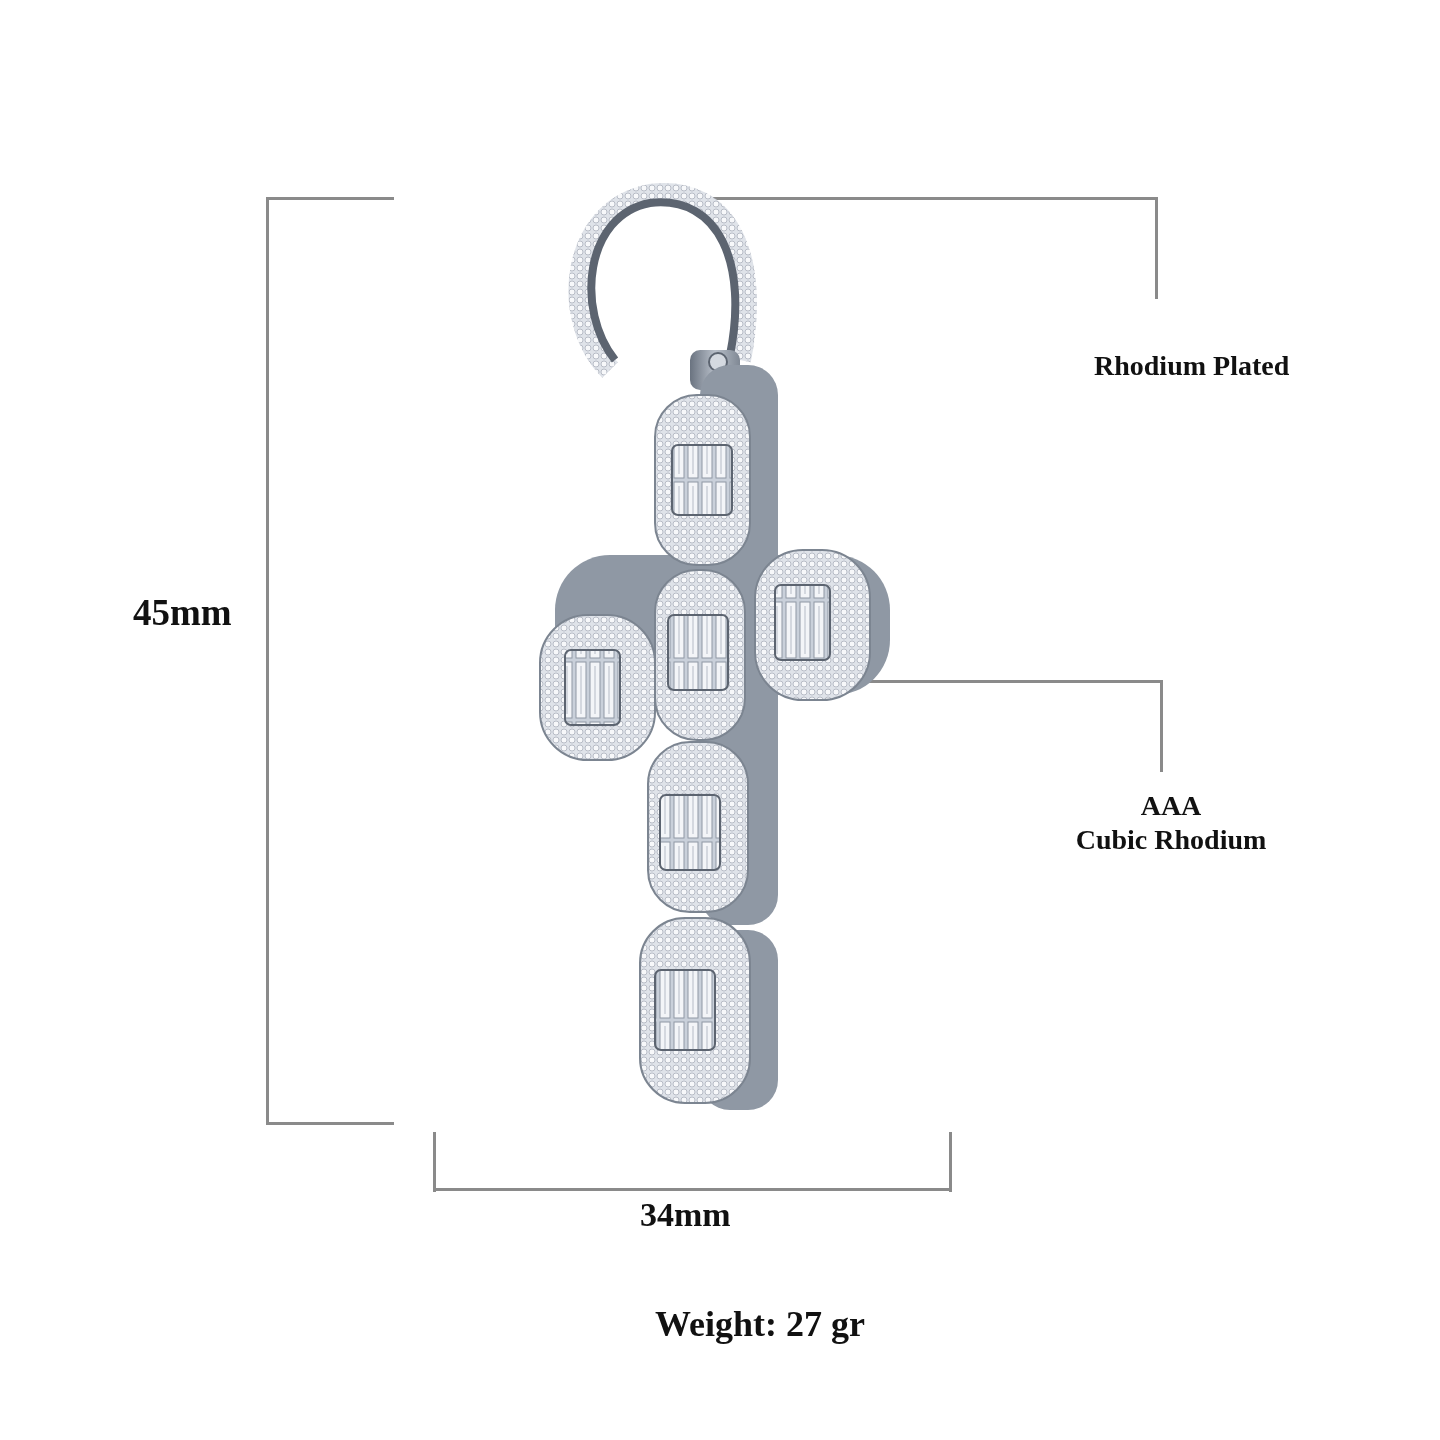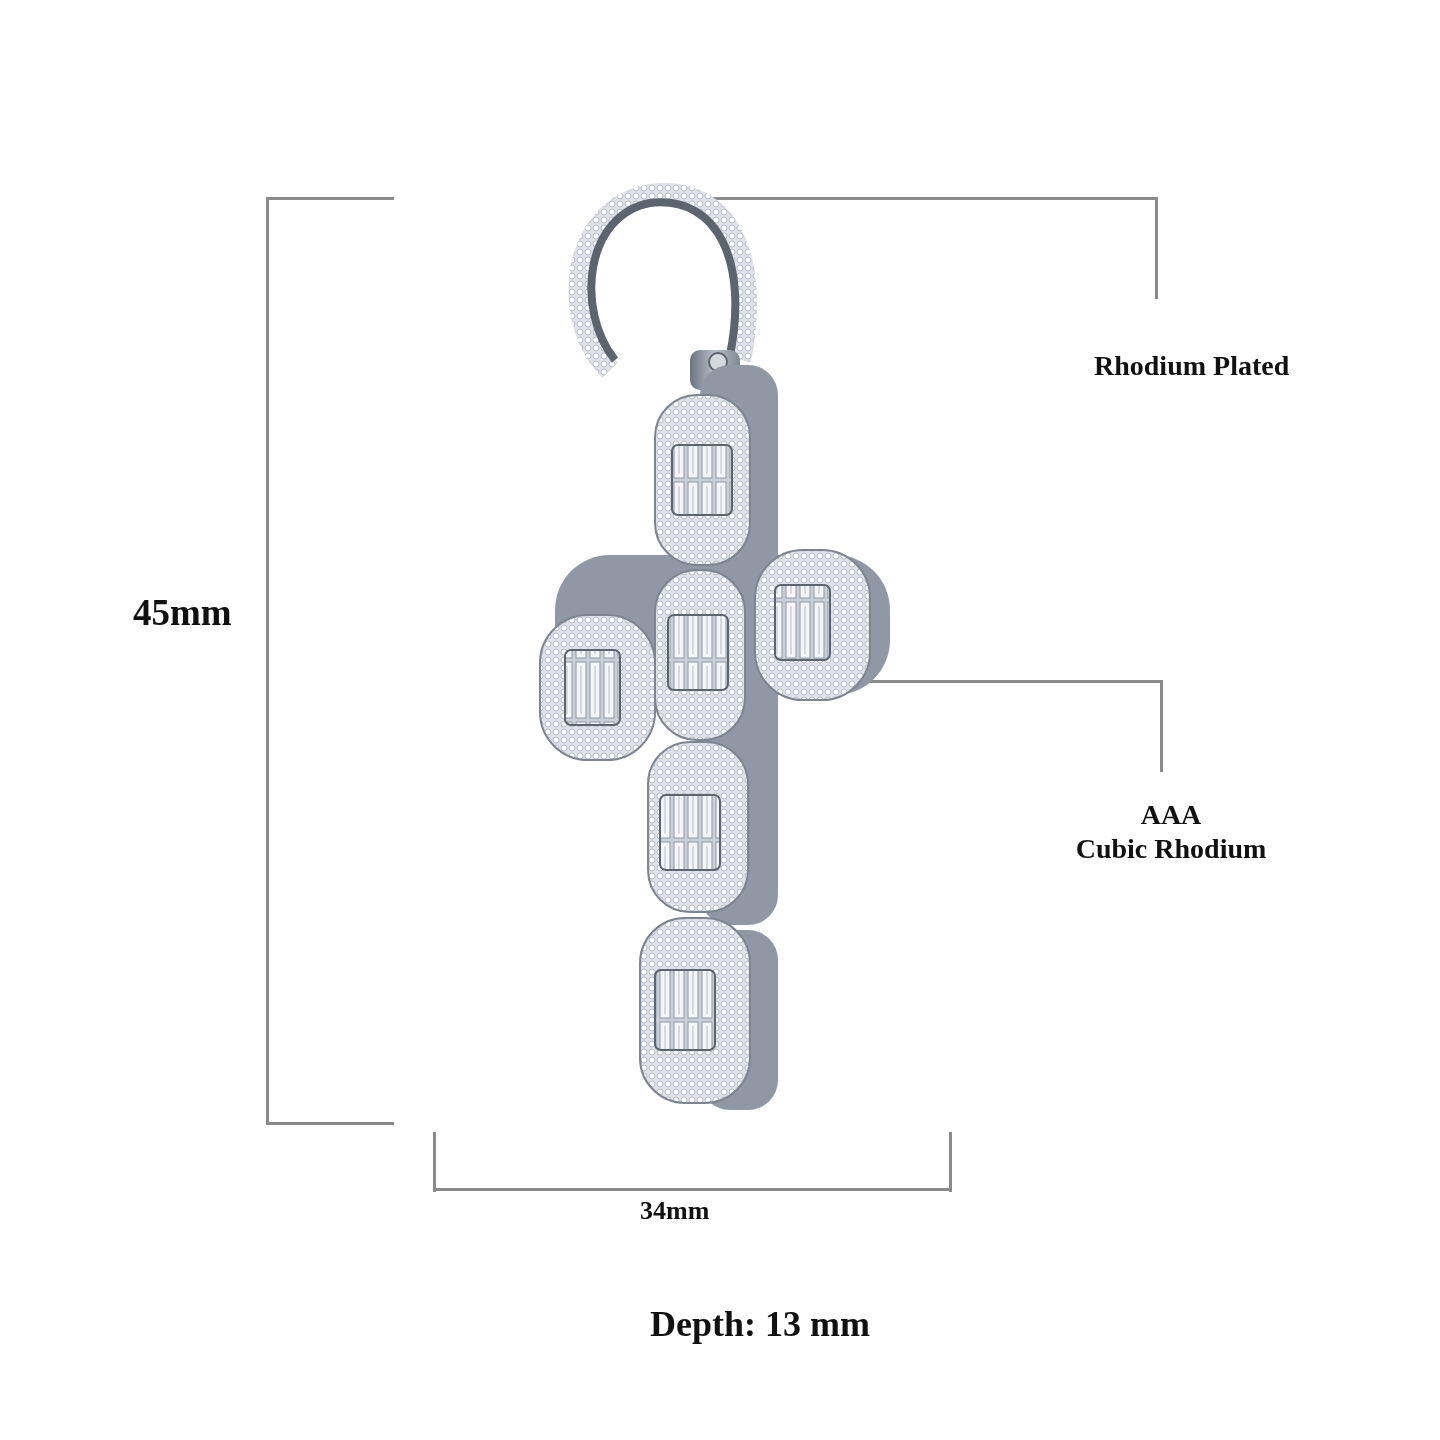--- a/index.html
+++ b/index.html
@@ -1,21 +1,21 @@
 <!DOCTYPE html>
 <html><head>
   <meta charset="utf-8">
   <style>
     html, body { margin: 0; padding: 0; background: #ffffff; }
     body { width: 1440px; height: 1440px; position: relative; overflow: hidden;
       font-family: "Liberation Serif", "DejaVu Serif", serif; color: #111111; }
     .line { position: absolute; background: #8a8a8a; }
     .label { position: absolute; font-weight: bold; white-space: nowrap; color: #111; }
     .dim-v { font-size: 37px; }
-    .dim-h { font-size: 26px; text-align: center; }
+    .dim-h { font-size: 34px; text-align: center; }
     .callout { font-size: 28px; text-align: center; line-height: 34px; }
     .specs { font-size: 36px; text-align: center; line-height: 44px; }
     #pendant { position: absolute; left: 520px; top: 180px; width: 420px; height: 940px; }
   </style>
 </head>
 <body>
 
 <div class="line" style="left:266px;top:197px;width:128px;height:3px;"></div>
 <div class="line" style="left:266px;top:197px;width:3px;height:928px;"></div>
 <div class="line" style="left:266px;top:1122px;width:128px;height:3px;"></div>
@@ -25,27 +25,27 @@
 <div class="line" style="left:433px;top:1188px;width:519px;height:3px;"></div>
 <div class="line" style="left:949px;top:1132px;width:3px;height:60px;"></div>
 <div class="label dim-h" style="left:640px;top:1196px;">34mm</div>
 
 <div class="line" style="left:708px;top:197px;width:450px;height:3px;"></div>
 <div class="line" style="left:1155px;top:197px;width:3px;height:102px;"></div>
 <div class="label callout" style="left:1094px;top:349px;">Rhodium Plated</div>
 
 <div class="line" style="left:733px;top:680px;width:430px;height:3px;"></div>
 <div class="line" style="left:1160px;top:680px;width:3px;height:92px;"></div>
-<div class="label callout" style="left:1066px;top:789px;width:210px;margin-top:9px;">
+<div class="label callout" style="left:1066px;top:789px;width:210px;">
   <div>AAA</div>
   <div>Cubic Rhodium</div>
 </div>
 
 <div class="label specs" style="left:560px;top:1302px;width:400px;">
-  <div>Depth: 13 mm</div>
+  <div>Weight: 27 gr</div>
 </div>
 
 <svg id="pendant" viewBox="520 180 420 940" xmlns="http://www.w3.org/2000/svg">
   <defs>
     <pattern id="pave" width="8" height="8" patternUnits="userSpaceOnUse">
       <rect width="8" height="8" fill="#dfe3e9"></rect>
       <circle cx="4" cy="4" r="3" fill="#f7f8fa" stroke="#a9b0ba" stroke-width="0.8"></circle>
     </pattern>
     <pattern id="bag" width="14" height="60" patternUnits="userSpaceOnUse">
       <rect width="14" height="60" fill="#c9d0da"></rect>

